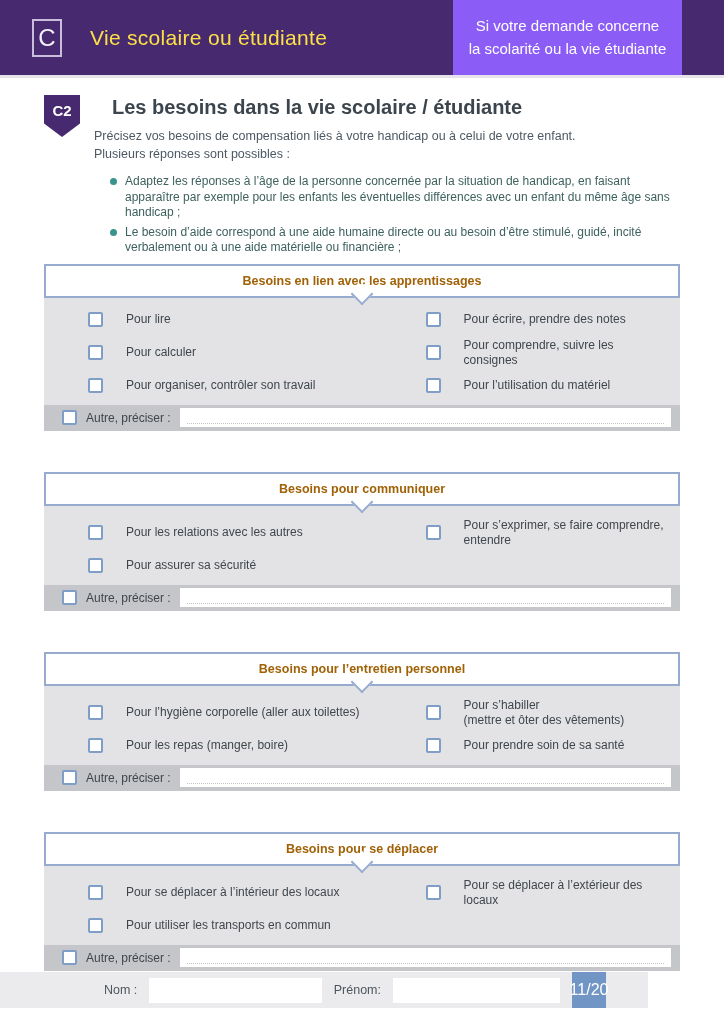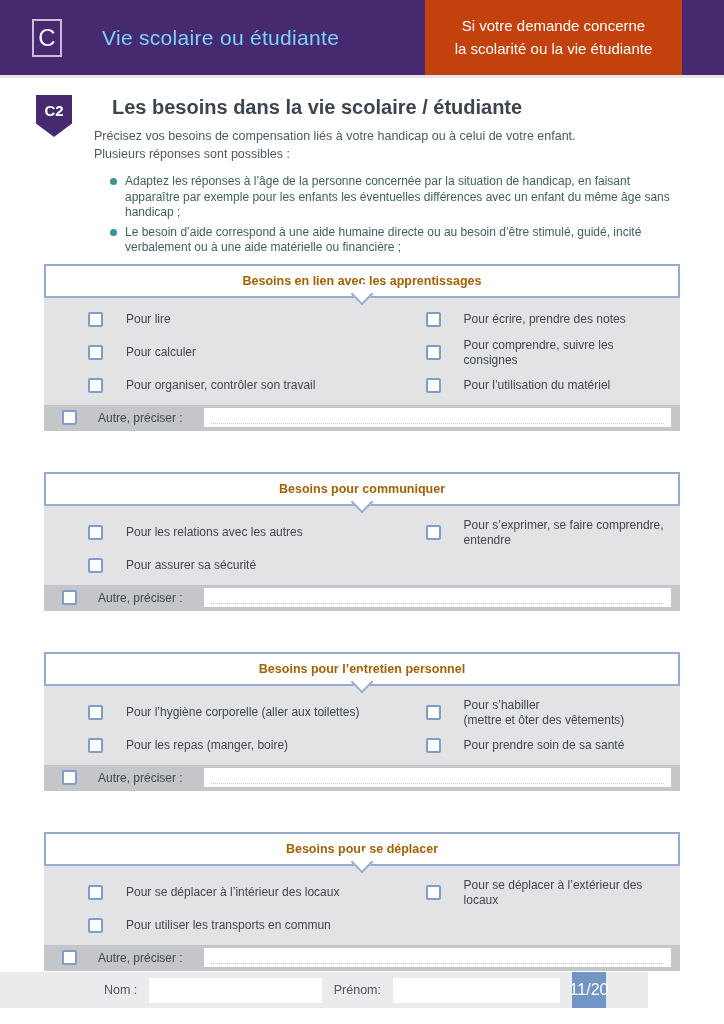--- a/index.html
+++ b/index.html
@@ -16,31 +16,31 @@
     position:relative; height:78px; background:#46296e;
     display:flex; align-items:center;
     border-bottom:3px solid #e6e4ea;
   }
   .c-box {
     width:30px; height:38px; margin-left:32px;
     border:2px solid #cabddc; color:#f4eefa;
     display:flex; align-items:center; justify-content:center;
     font-size:24px; font-weight:400;
   }
-  .band-title { color:#7dd3fc; font-size:21px; margin-left:40px; letter-spacing:.3px; font-weight:400; }
+  .band-title { color:#fde047; font-size:21px; margin-left:28px; letter-spacing:.3px; font-weight:400; }
   .callout {
-    position:absolute; right:42px; top:0; bottom:0; width:257px;
-    background:#c2410c; color:#fff;
+    position:absolute; right:42px; top:0; bottom:0; width:229px;
+    background:#8b5cf6; color:#fff;
     display:flex; flex-direction:column; justify-content:center;
     text-align:center; font-size:15px; line-height:1.5; padding:0 8px;
   }
 
   
   .c2-badge {
-    position:absolute; left:36px; top:95px; width:36px; height:42px;
+    position:absolute; left:44px; top:95px; width:36px; height:42px;
     background:#46296e; color:#fff; font-weight:bold; font-size:15px;
     clip-path:polygon(0 0,100% 0,100% 68%,50% 100%,0 68%);
     display:flex; justify-content:center; padding-top:7px;
   }
   h1.page-title { margin:18px 44px 0 112px; font-size:20px; font-weight:700; color:#3c454d; }
   .lead { margin:9px 44px 0 94px; font-size:12.5px; line-height:1.4; color:#4c5964; }
   .bullets { list-style:none; margin:11px 44px 0 110px; }
   .bullets li {
     position:relative; padding-left:15px; margin-bottom:4px;
     font-size:12px; line-height:1.3; color:#3d615d;
@@ -69,21 +69,21 @@
     background:#e3e3e6; display:grid; grid-template-columns:58% 42%;
     padding:12px 10px 9px 44px; row-gap:8px; align-items:center;
   }
   .chk-item { display:flex; align-items:center; gap:23px; min-height:20px; }
   .cb {
     width:15px; height:15px; flex:none; background:#fff;
     border:2px solid #7e9dc7; border-radius:2px; cursor:pointer;
   }
   .cb-label { font-size:12px; color:#3f464c; line-height:1.25; white-space:pre-line; }
   .autre-row {
-    background:#c5c6c9; display:flex; align-items:center; gap:21px;
+    background:#c5c6c9; display:flex; align-items:center; gap:9px;
     height:26px; padding:0 9px 0 18px;
   }
   .autre-label { font-size:12px; color:#3f464c; white-space:nowrap; }
   .white-field {
     flex:1; background:#fff; height:19px;
     display:flex; align-items:flex-end; padding:0 7px 3px;
   }
   .white-field input {
     width:100%; height:13px; border:none; outline:none; background:transparent;
     border-bottom:1px dotted #c6c6c6; font-size:11px; color:#333;

